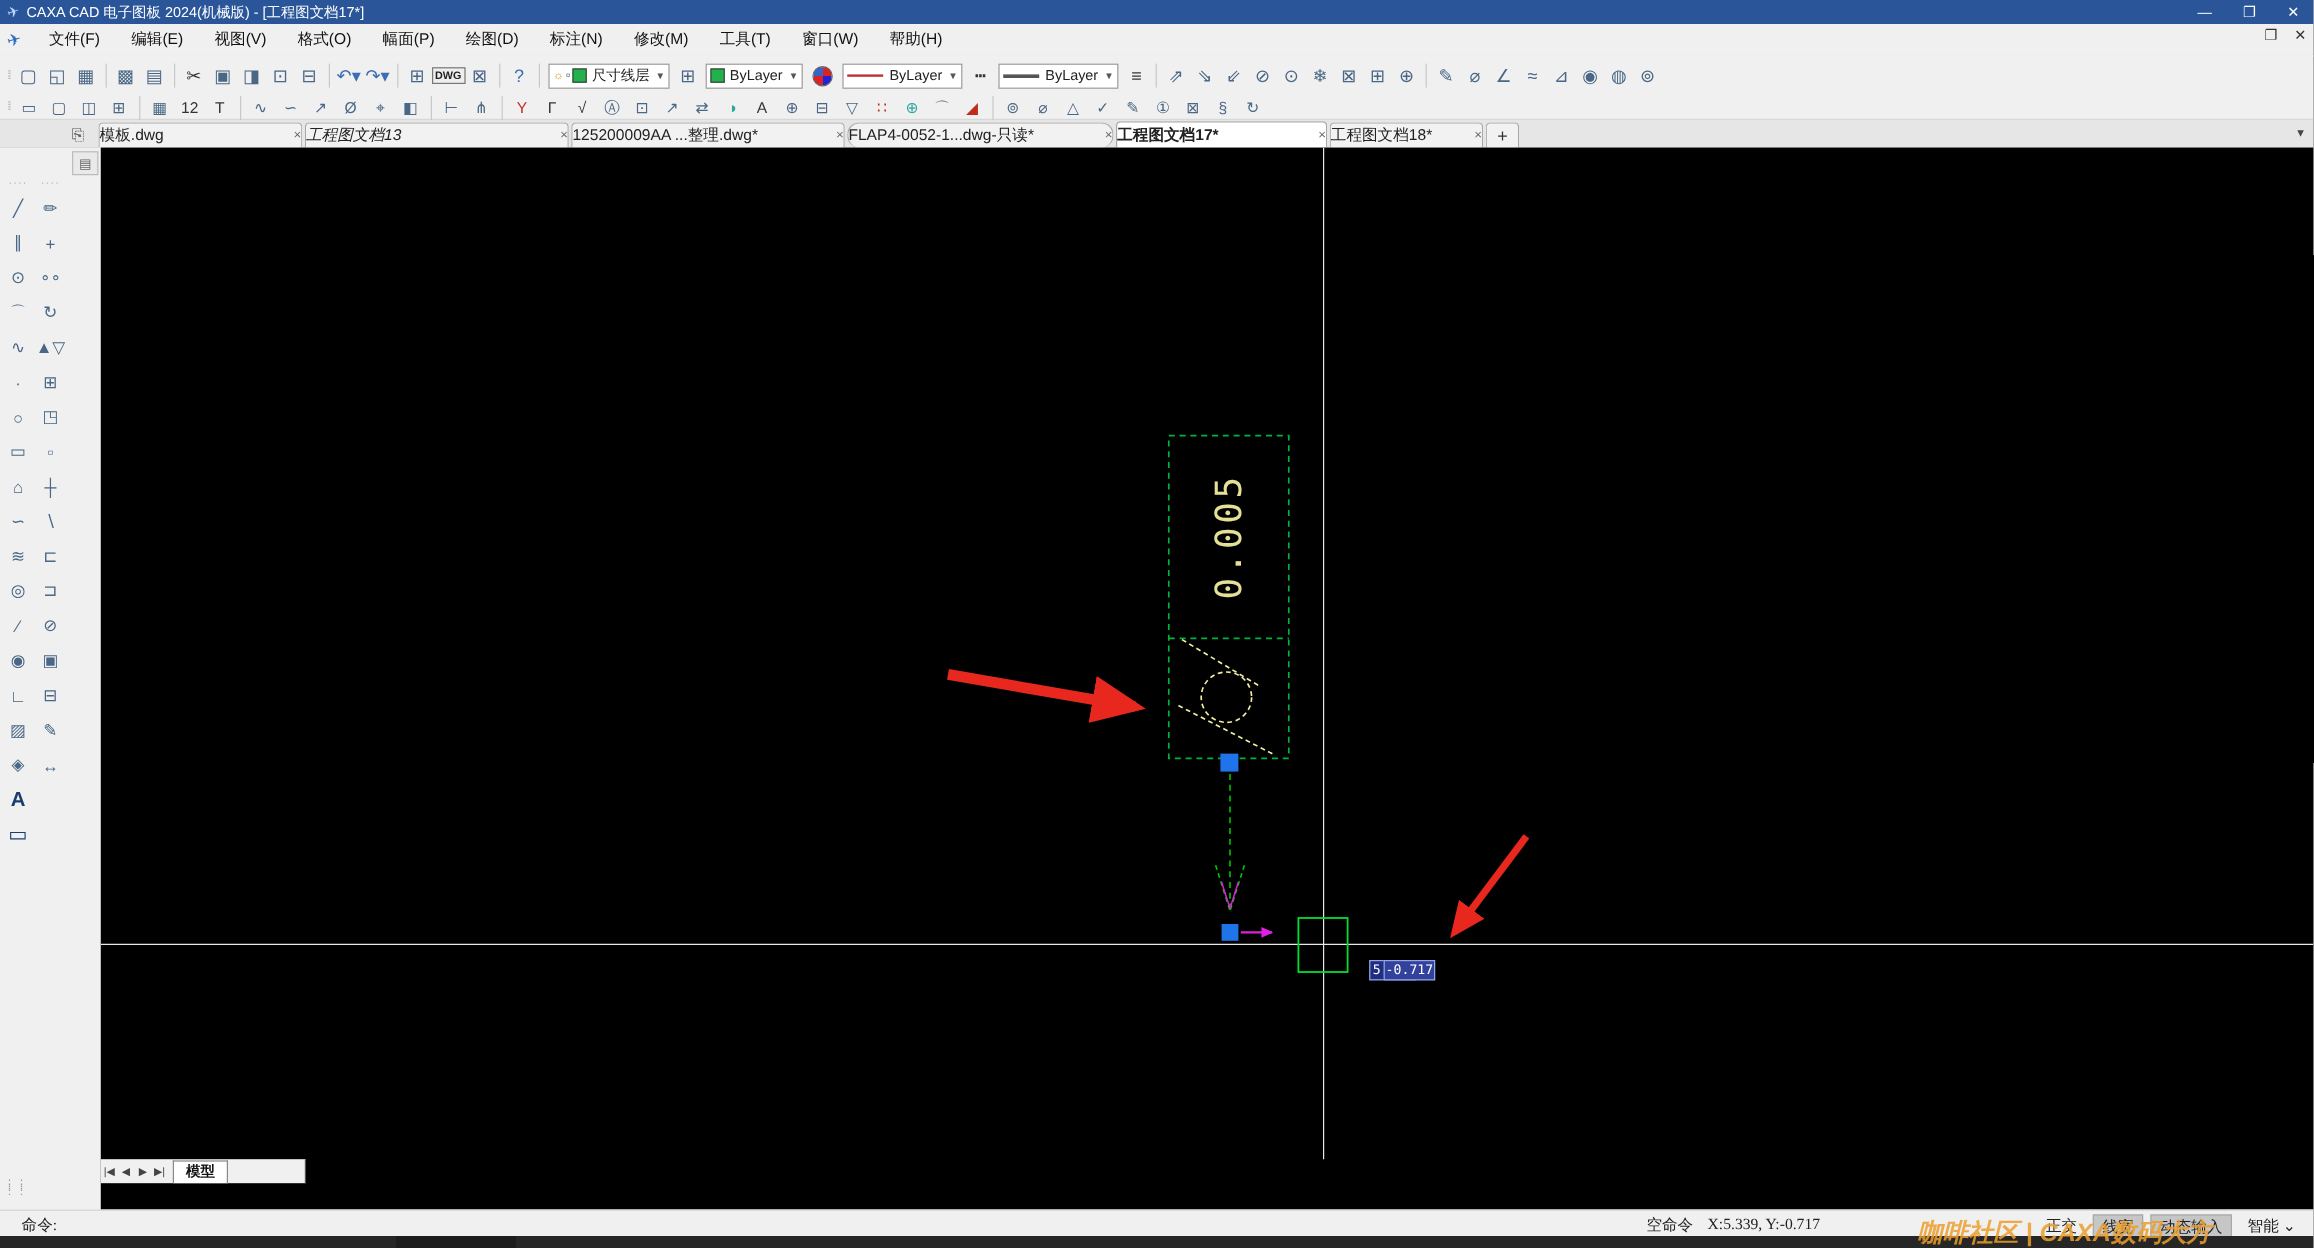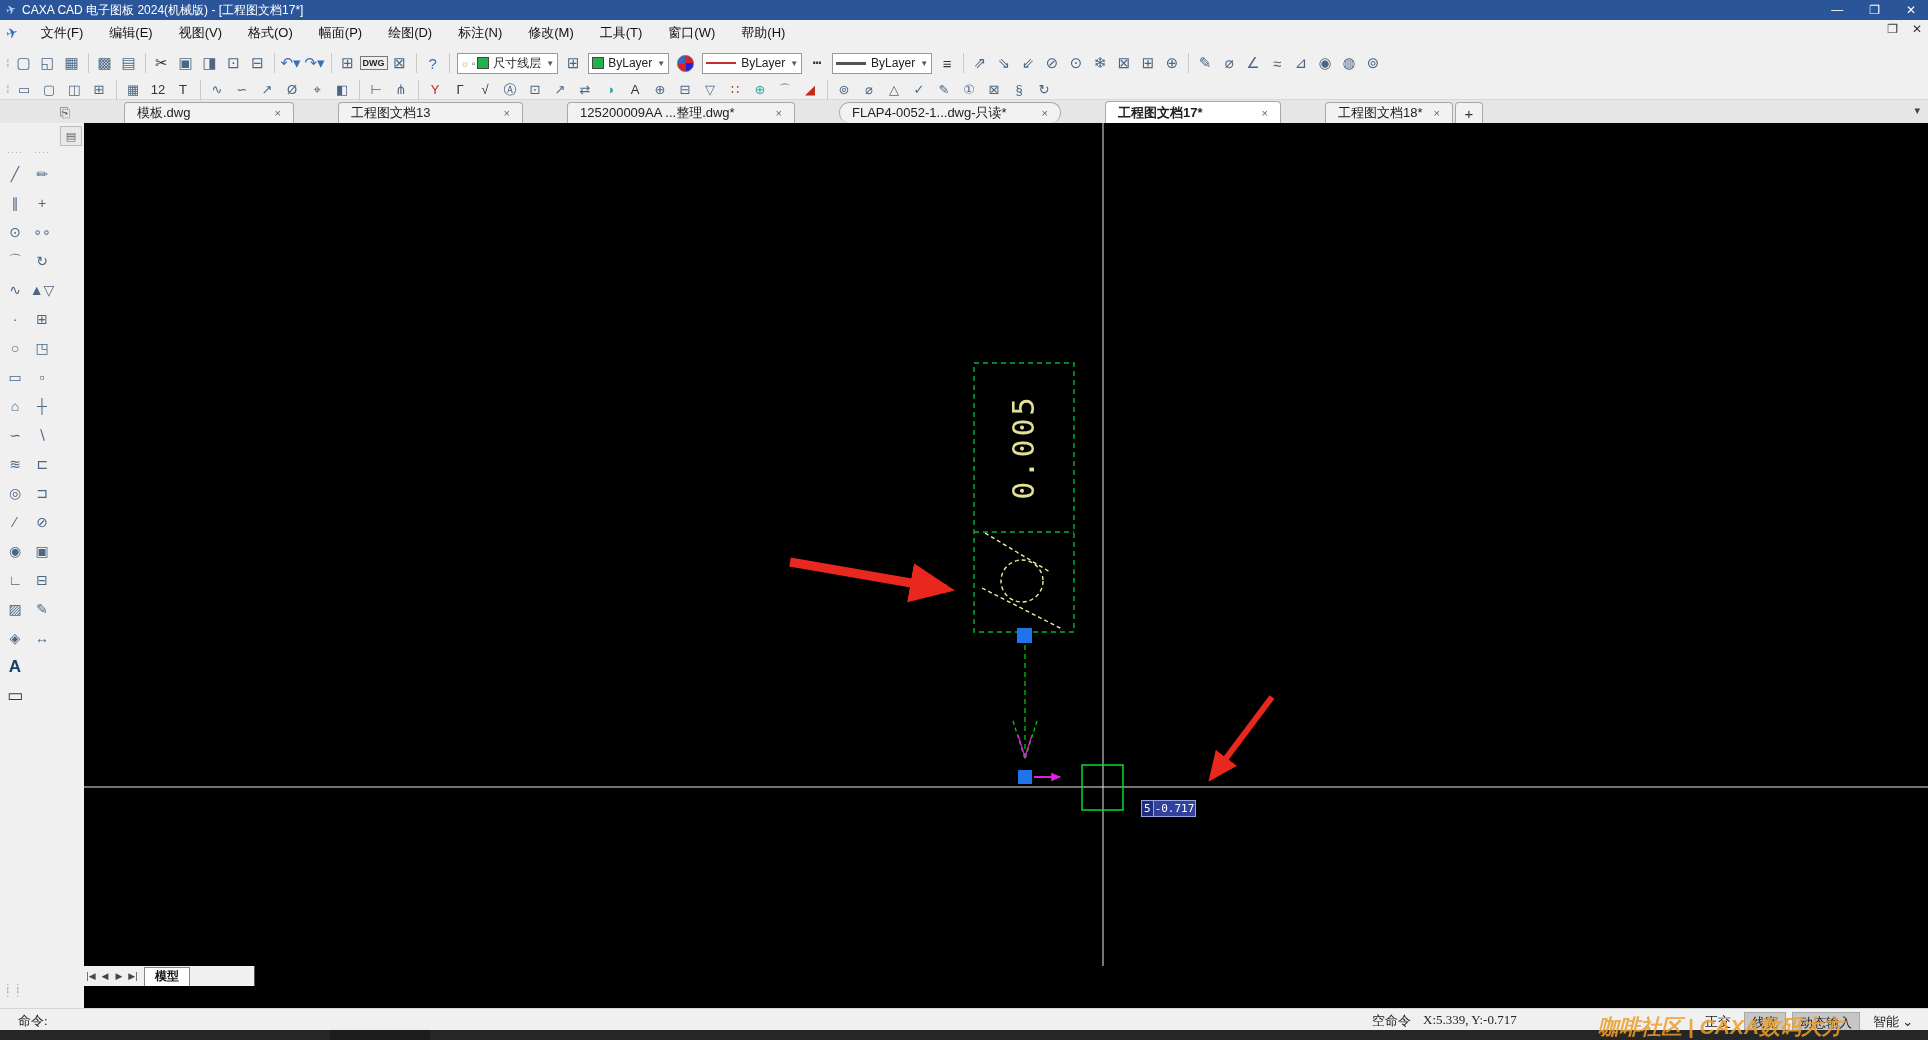--- a/index.html
+++ b/index.html
@@ -32,21 +32,21 @@
   .sw-line2{width:30px;height:0;border-top:3px solid #555;margin-right:5px;}
   .ls-glyph{font-size:10px;margin-right:2px;}
   .colorwheel{width:15px;height:15px;border-radius:50%;margin:0 5px;border:1px solid #666;
       background:conic-gradient(#d22 0 25%,#22d 25% 50%,#d22 50% 75%,#36c 75% 100%);}
   .c-red{color:#c22a1e!important;} .c-teal{color:#2aa8a0!important;} .c-blue{color:#3a6eb5!important;}
   .c-amber{color:#d79b2c!important;} .c-dark{color:#333!important;}
   .dwg-badge{font-size:9px;font-weight:bold;color:#222;border:1px solid #777;padding:1px 2px;background:#eee;}
   
   #tabbar{left:0;top:100px;width:1928px;height:23px;background:#e6e6e6;border-bottom:1px solid #a8a8a8;display:flex;align-items:flex-end;}
   #tabbar-left-icon{width:26px;height:18px;margin:0 4px 1px 52px;font-size:13px;color:#555;display:flex;align-items:center;justify-content:center;}
-  .doc-tab{height:21px;border:1px solid #a8a8a8;border-bottom:none;border-radius:4px 4px 0 0;background:#f2f2f2;display:flex;align-items:center;justify-content:space-between;font-size:13px;color:#222;padding:0 12px;box-sizing:border-box;margin-right:2px;margin-left:42px;}
+  .doc-tab{height:21px;border:1px solid #a8a8a8;border-bottom:none;border-radius:4px 4px 0 0;background:#f2f2f2;display:flex;align-items:center;justify-content:space-between;font-size:13px;color:#222;padding:0 0;box-sizing:border-box;margin-right:2px;}
   .doc-tab.active{background:#fff;font-weight:bold;height:22px;}
   .doc-tab .x{color:#666;font-size:11px;margin-left:8px;font-weight:normal;}
   .tab-plus{width:26px;height:20px;border:1px solid #a8a8a8;border-bottom:none;border-radius:4px 4px 0 0;background:#f2f2f2;display:flex;align-items:center;justify-content:center;font-size:15px;color:#333;}
   #tabbar-chevron{position:absolute;right:8px;top:104px;color:#444;font-size:11px;}
   
   #left-panel{left:0;top:123px;width:84px;height:885px;background:#f0f0f0;border-right:1px solid #cfcfcf;}
   #panel-mini-tab{position:absolute;left:60px;top:3px;width:20px;height:18px;border:1px solid #bbb;background:#e9e9e9;font-size:11px;color:#666;display:flex;align-items:center;justify-content:center;}
   .toolcol{position:absolute;top:24px;width:26px;display:flex;flex-direction:column;align-items:center;}
   #toolcol1{left:2px;} #toolcol2{left:29px;}
   .colgrip{color:#b0b0b0;font-size:9px;letter-spacing:1px;height:12px;}
@@ -223,21 +223,21 @@
       <span class="tb-icon">§</span>
       <span class="tb-icon">↻</span>
     </div>
 
   <div class="abs" id="tabbar">
     <span id="tabbar-left-icon">⎘</span>
   <div class="doc-tab" style="width: 170px;">
         <span>模板.dwg</span>
         <span class="x">×</span>
       </div>
-      <div class="doc-tab" style="width: 185px;">
+      <div class="doc-tab" style="width: 220px; font-style: italic;">
         <span>工程图文档13</span>
         <span class="x">×</span>
       </div>
       <div class="doc-tab" style="width: 228px;">
         <span>125200009AA ...整理.dwg*</span>
         <span class="x">×</span>
       </div>
       <div class="doc-tab" style="width: 222px; border-radius: 10px;">
         <span>FLAP4-0052-1...dwg-只读*</span>
         <span class="x">×</span>

